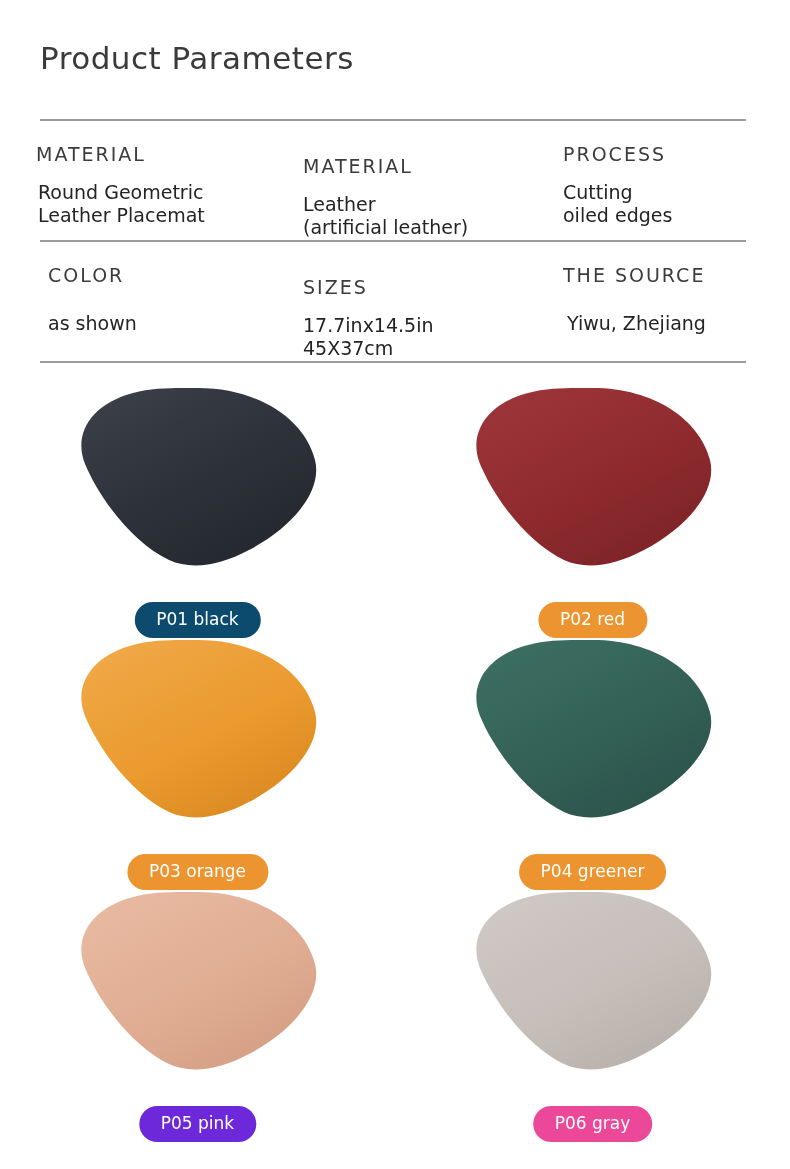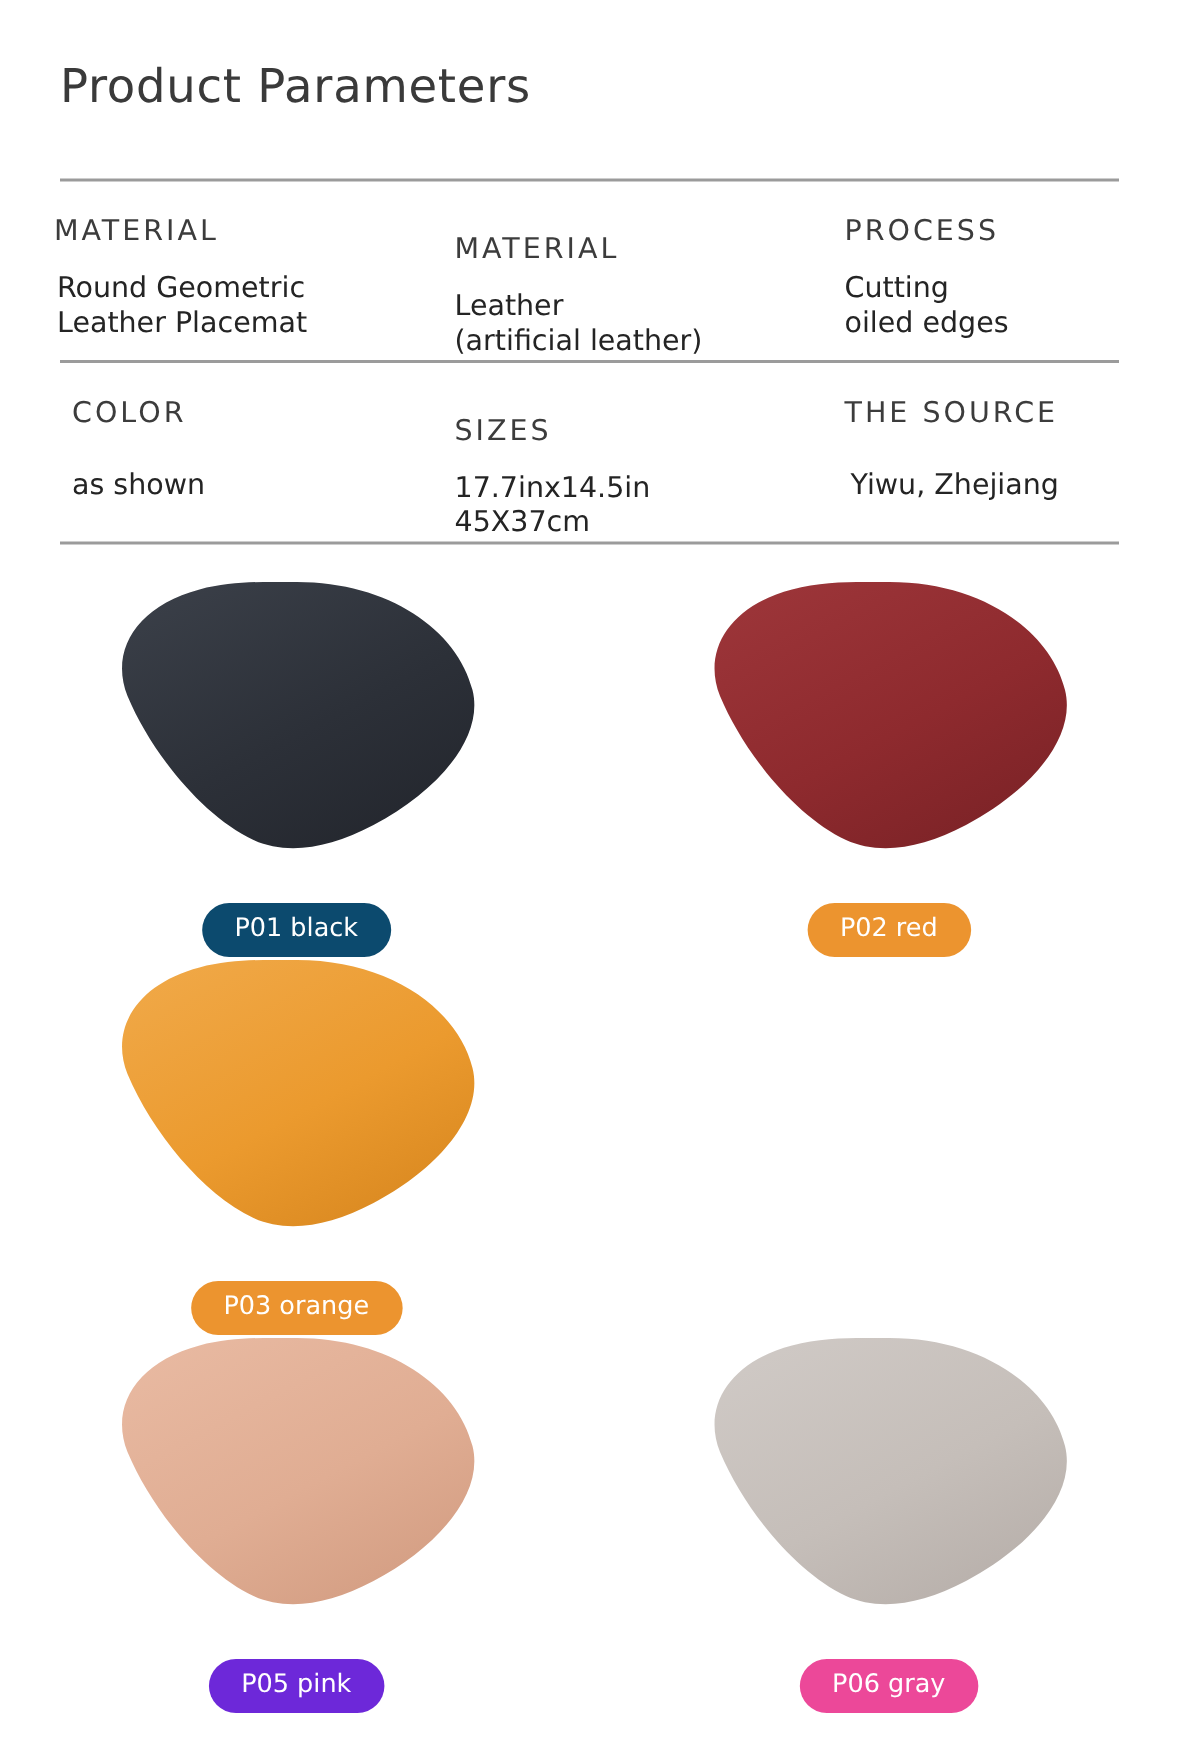--- a/index.html
+++ b/index.html
@@ -215,20 +215,35 @@
               <stop offset="55%" stop-color="#eb9a2e"></stop>
               <stop offset="100%" stop-color="#d8871f"></stop>
             </linearGradient>
           </defs>
           <path d="M125 6 C 186 6 232 38 242 78 C 250 110 218 146 176 168 C 146 184 118 188 96 178 C 62 162 28 120 12 82 C 0 52 18 22 60 11 C 82 5 104 6 125 6 Z" fill="url(#g2)"></path>
         </svg>
       </div>
       <div class="badge" style="background: rgb(236, 148, 47); color: rgb(255, 255, 255);">P03 orange</div>
     </div>
 
+    <div class="swatch-cell right">
+      <div class="mat-wrap">
+        <svg class="mat-svg" viewBox="0 0 250 190">
+          <defs>
+            <linearGradient id="g3" x1="0.15" y1="0" x2="0.85" y2="1">
+              <stop offset="0%" stop-color="#3d6e62"></stop>
+              <stop offset="55%" stop-color="#336055"></stop>
+              <stop offset="100%" stop-color="#2a5149"></stop>
+            </linearGradient>
+          </defs>
+          <path d="M125 6 C 186 6 232 38 242 78 C 250 110 218 146 176 168 C 146 184 118 188 96 178 C 62 162 28 120 12 82 C 0 52 18 22 60 11 C 82 5 104 6 125 6 Z" fill="url(#g3)"></path>
+        </svg>
+      </div>
+      <div class="badge" style="background: rgb(236, 148, 47); color: rgb(255, 255, 255);">P04 greener</div>
+    </div>
   </div>
 
   <div class="swatch-row">
     <div class="swatch-cell left">
       <div class="mat-wrap">
         <svg class="mat-svg" viewBox="0 0 250 190">
           <defs>
             <linearGradient id="g4" x1="0.15" y1="0" x2="0.85" y2="1">
               <stop offset="0%" stop-color="#e8b9a1"></stop>
               <stop offset="55%" stop-color="#e0ad93"></stop>

